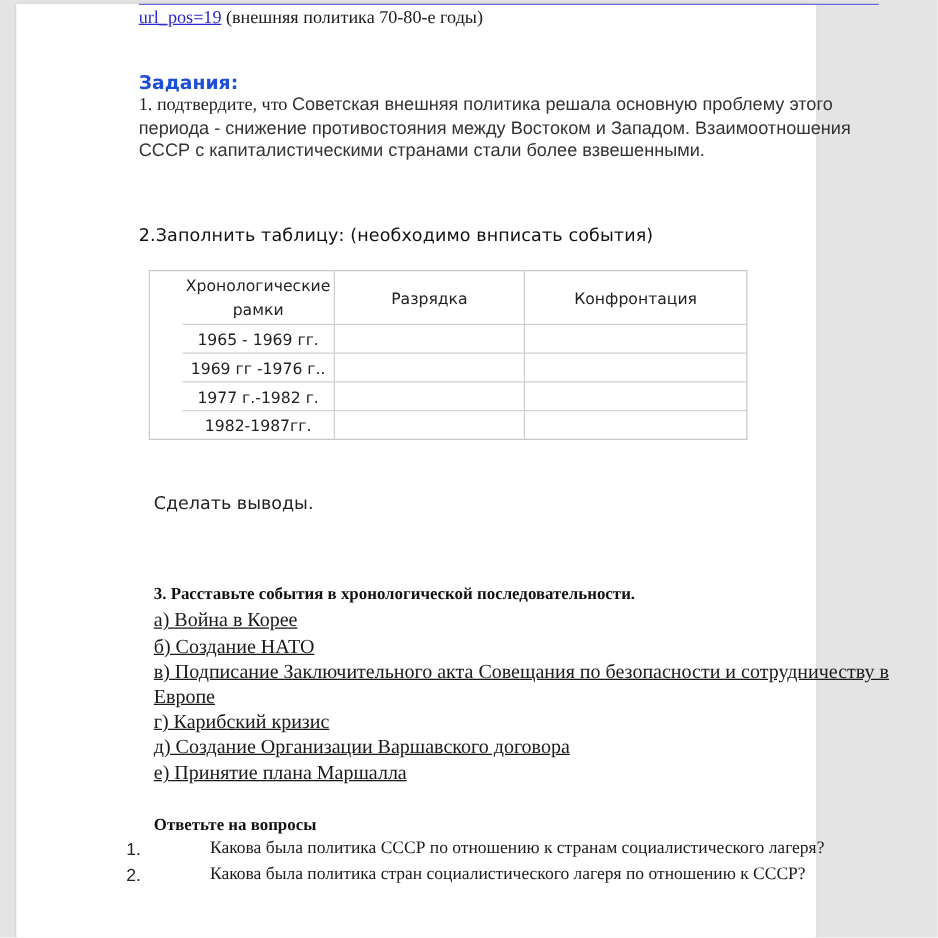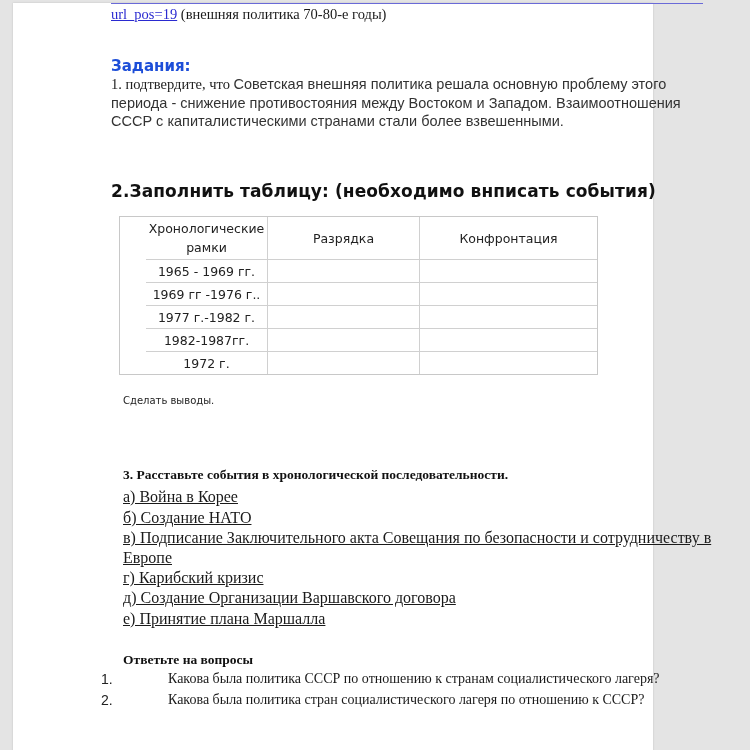--- a/index.html
+++ b/index.html
@@ -22,42 +22,42 @@
       position: absolute; left: 98px; top: 0; width: 592px; height: 1px;
       background: #6a6ad8;
     }
     .link-row { left: 98px; top: 3px; font-size: 14.5px; }
     .link-row a { color: #2a2ad0; text-decoration: underline; }
 
     .tasks-title { left: 98px; top: 54px; font-size: 15px; font-weight: bold; color: #1d4ed8; }
     .task1 { left: 98px; top: 72px; width: 590px; font-size: 14.5px; line-height: 18.5px; white-space: normal; color: #333; }
     .task1 .lead { font-family: "Liberation Serif", "DejaVu Serif", serif; color: #222; }
 
-    .table-title { left: 98px; top: 178px; font-size: 17px; font-weight: bold; color: #111; letter-spacing: 0.1px; }
+    .table-title { left: 98px; top: 178px; font-size: 14px; font-weight: normal; color: #111; letter-spacing: 0.1px; }
 
     table.grid {
       position: absolute; left: 106px; top: 213px;
       border-collapse: separate; border-spacing: 0;
       font-family: "DejaVu Sans", "Liberation Sans", sans-serif;
       font-size: 12.5px; color: #222;
       border: 1px solid #c8c8c8;
       padding-left: 26px;
     }
     table.grid td {
       border-right: 1px solid #d0d0d0; border-bottom: 1px solid #d0d0d0;
       text-align: center; padding: 0; height: 22px;
     }
     table.grid tr td:last-child { border-right: none; }
     table.grid tr:last-child td { border-bottom: none; }
     table.grid td.c1 { width: 121px; }
     table.grid td.c2 { width: 151px; }
     table.grid td.c3 { width: 177px; }
     table.grid tr.head td { height: 42px; line-height: 19px; }
 
-    .conclude { left: 110px; top: 392px; font-size: 10px; color: #222; }
+    .conclude { left: 110px; top: 392px; font-size: 14px; color: #222; }
 
     .sec3-title { left: 110px; top: 464px; font-size: 13.5px; font-weight: bold; color: #111; }
     .item { left: 110px; font-size: 16px; text-decoration: underline; }
     .q-title { left: 110px; top: 649px; font-size: 13.5px; font-weight: bold; color: #111; }
     .q-num { left: 88px; font-size: 14px; color: #222; }
     .q-text { left: 155px; font-size: 14px; }
   </style>
 </head>
 <body>
 
@@ -98,25 +98,20 @@
     <tr>
       <td class="c1">1977 г.-1982 г.</td>
       <td class="c2"></td>
       <td class="c3"></td>
     </tr>
     <tr>
       <td class="c1">1982-1987гг.</td>
       <td class="c2"></td>
       <td class="c3"></td>
     </tr>
-    <tr>
-      <td class="c1">1972 г.</td>
-      <td class="c2"></td>
-      <td class="c3"></td>
-    </tr>
   </tbody>
     </table>
 
   <div class="abs dsans conclude">Сделать выводы.</div>
 
   <div class="abs serif sec3-title">3. Расставьте события в хронологической последовательности.</div>
   <div class="abs serif item" style="top:485px">а) Война в Корее</div>
   <div class="abs serif item" style="top:506px">б) Создание НАТО</div>
   <div class="abs serif item" style="top:526px">в) Подписание Заключительного акта Совещания по безопасности и сотрудничеству в</div>
   <div class="abs serif item" style="top:546px">Европе</div>

